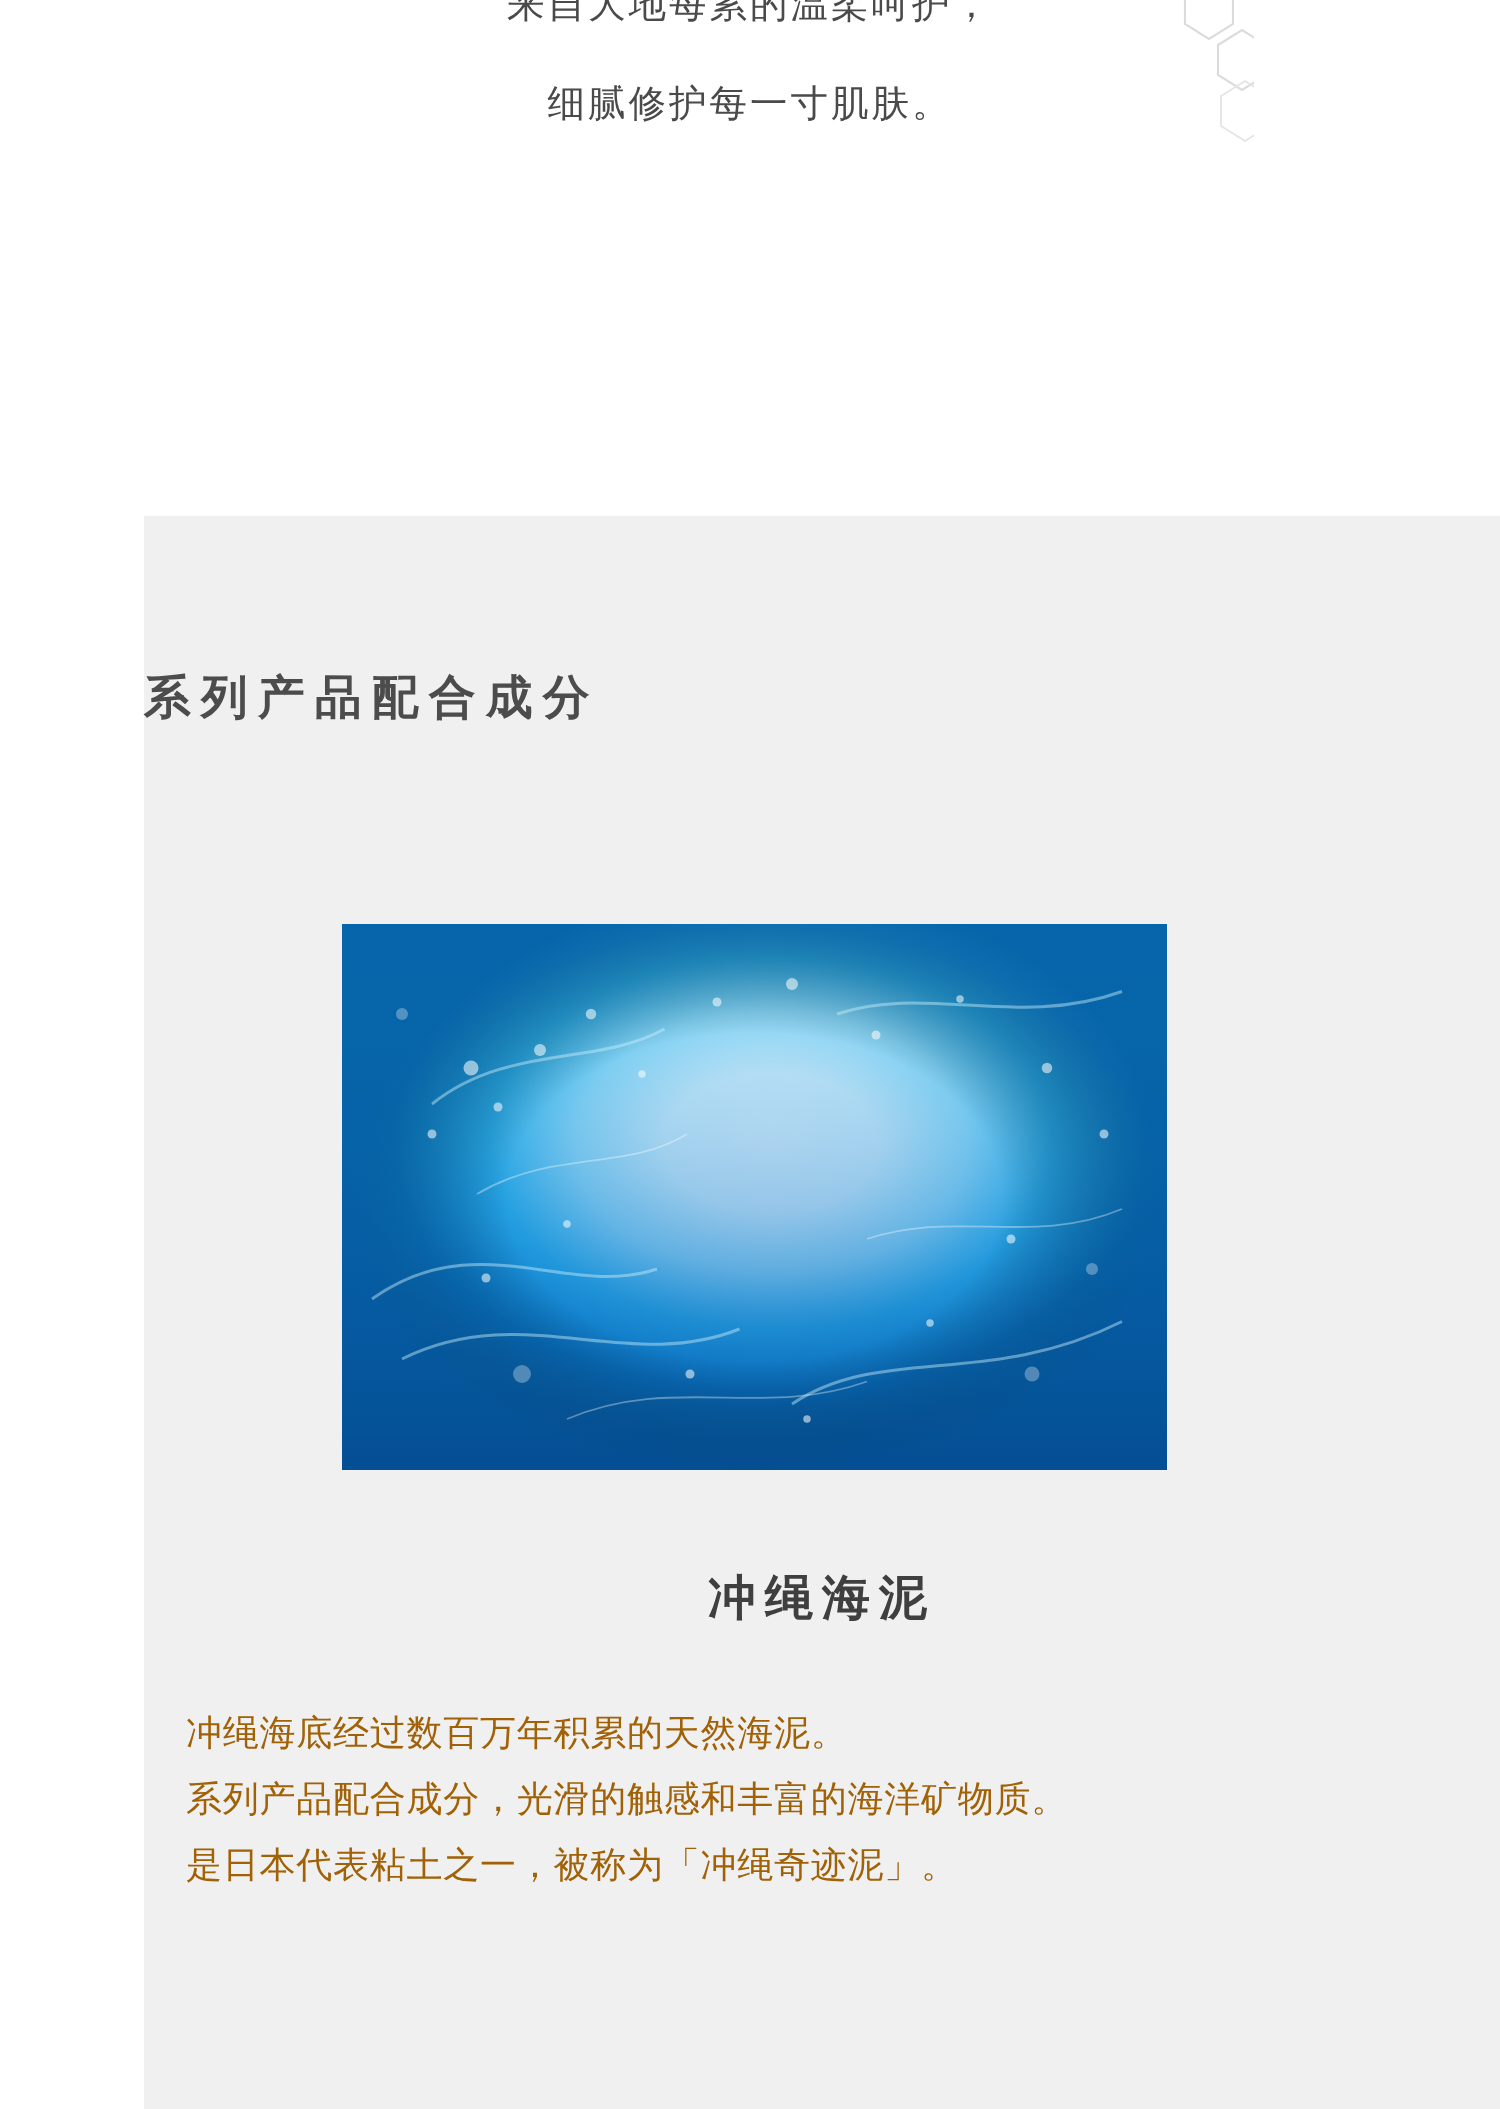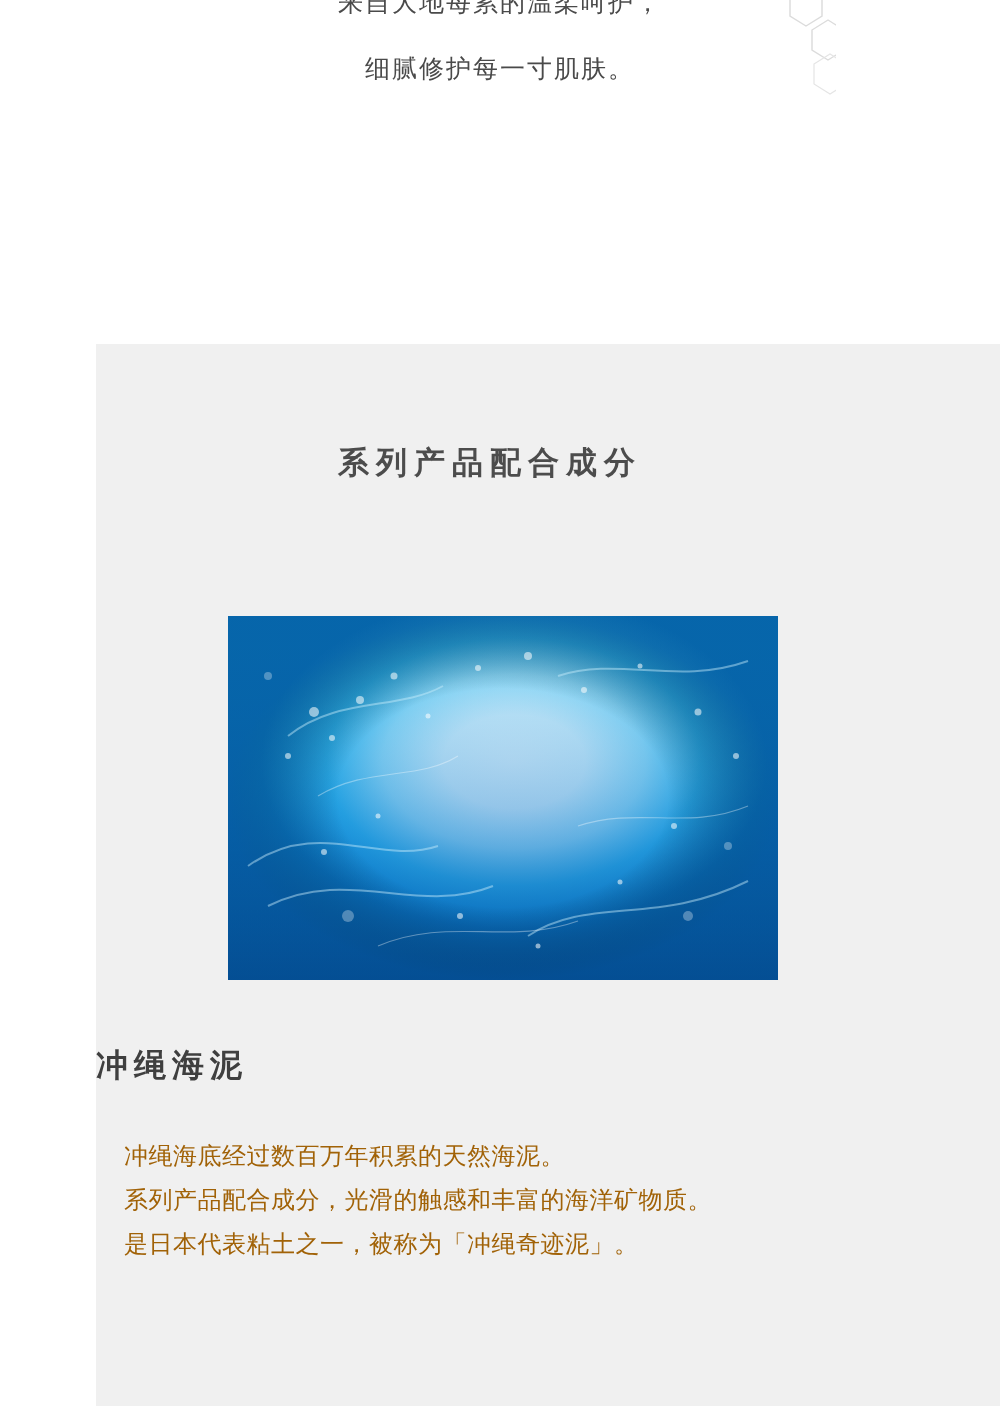--- a/index.html
+++ b/index.html
@@ -64,22 +64,20 @@
     width: 96px;
     height: 1062px;
     background: #ffffff;
   }
 
   .section-title-wrap {
     position: absolute;
     left: 96px;
     top: 104px;
     width: 788px;
-    text-align: center;
-    font-family: Liberation Mono, monospace;
   }
   .section-title {
     display: inline-block;
     font-size: 31px;
     font-weight: 700;
     letter-spacing: 7px;
     color: #4c4c4c;
     padding-bottom: 18px;
     line-height: 1.1;
   }
@@ -102,20 +100,21 @@
     overflow: hidden;
     background: #0a6fd0;
   }
   .ingredient-photo svg { display: block; }
 
   .ingredient-name {
     position: absolute;
     left: 96px;
     top: 700px;
     width: 904px;
+    text-align: center;
     font-size: 32px;
     font-weight: 700;
     letter-spacing: 6px;
     color: #3f3f3f;
   }
 
   .ingredient-desc {
     position: absolute;
     left: 124px;
     top: 790px;

